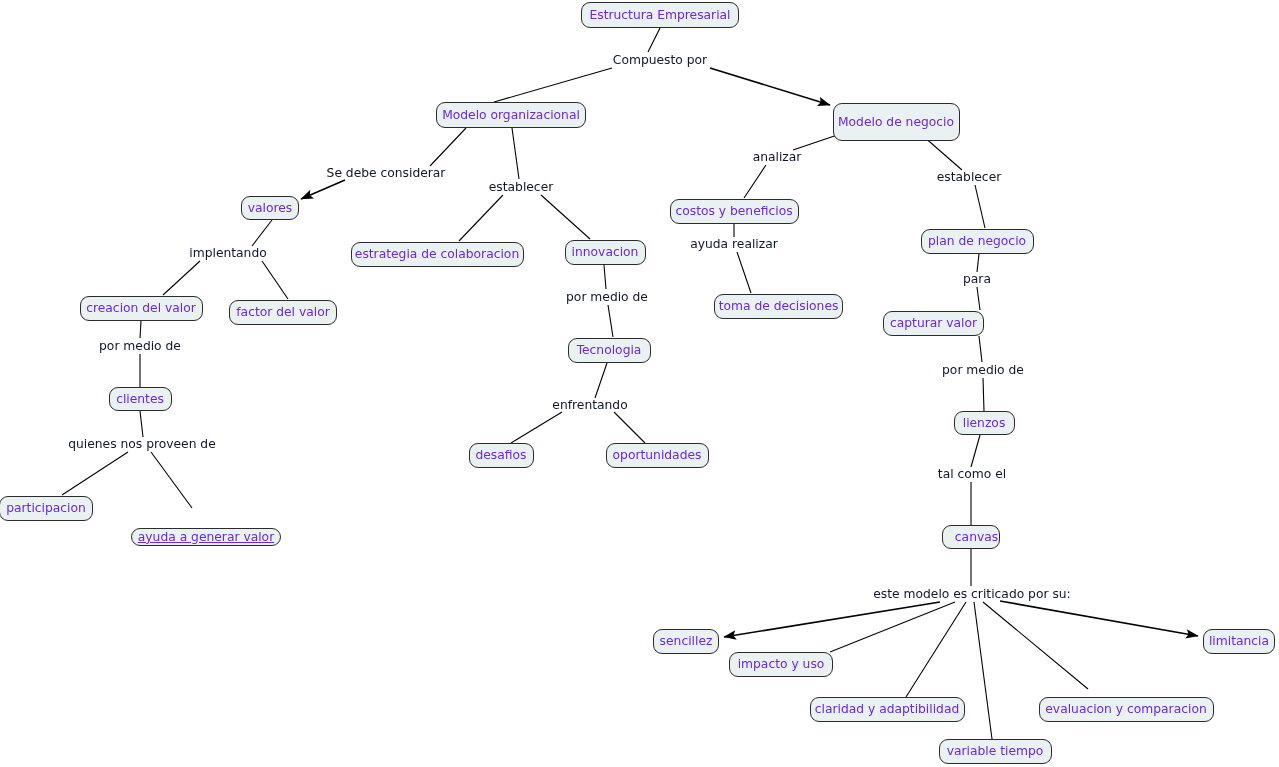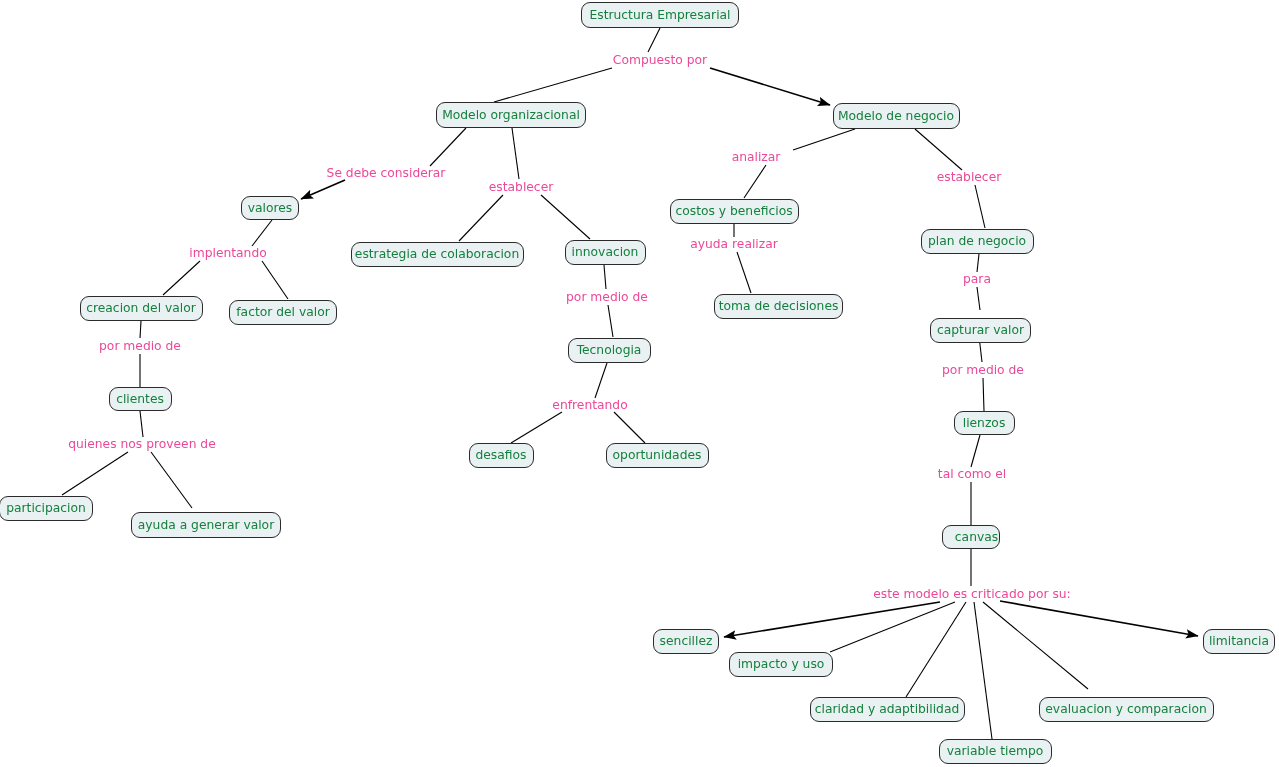--- a/index.html
+++ b/index.html
@@ -25,34 +25,34 @@
     width: 1279px;
     height: 767px;
     pointer-events: none;
   }
   .cm-node {
     position: absolute;
     box-sizing: border-box;
     background: #e9f1f3;
     border: 1.3px solid #2b2b2b;
     border-radius: 9px;
-    color: #15803d;
+    color: #6d28d9;
     font-family: "DejaVu Sans", sans-serif;
     font-size: 12.3px;
     line-height: 1;
     display: flex;
     align-items: center;
     justify-content: center;
     white-space: nowrap;
     padding: 0 9px;
     height: 24px;
   }
   .cm-link-label {
     position: absolute;
-    color: #ec4899;
+    color: #0f172a;
     font-family: "DejaVu Sans", sans-serif;
     font-size: 12.3px;
     line-height: 1;
     white-space: nowrap;
     background: #ffffff;
     padding: 0 2px;
     transform: translate(-50%, -50%);
   }
 </style>
 </head>
@@ -108,21 +108,21 @@
         <line x1="1000" y1="601" x2="1198" y2="636" stroke="#000000" stroke-width="1.6" marker-end="url(#arrowhead)"></line>
       </g>
   </svg>
   <div id="node-layer">
       <div class="cm-node" style="left: 581px; top: 2px; width: 158px; height: 26px; background: rgb(233, 241, 243); border-color: rgb(43, 43, 43);">
         <span>Estructura Empresarial</span>
       </div>
       <div class="cm-node" style="left: 436px; top: 102px; width: 150px; height: 26px; background: rgb(233, 241, 243); border-color: rgb(43, 43, 43);">
         <span>Modelo organizacional</span>
       </div>
-      <div class="cm-node" style="left: 832.5px; top: 103px; width: 127px; height: 26px; background: rgb(233, 241, 243); border-color: rgb(43, 43, 43);">
+      <div class="cm-node" style="left: 832.5px; top: 103px; width: 127px; height: 38px; background: rgb(233, 241, 243); border-color: rgb(43, 43, 43);">
         <span>Modelo de negocio</span>
       </div>
       <div class="cm-node" style="left: 241px; top: 196px; width: 58px; height: 24px; background: rgb(233, 241, 243); border-color: rgb(43, 43, 43);">
         <span>valores</span>
       </div>
       <div class="cm-node" style="left: 350.5px; top: 241.5px; width: 173px; height: 25px; background: rgb(233, 241, 243); border-color: rgb(43, 43, 43);">
         <span>estrategia de colaboracion</span>
       </div>
       <div class="cm-node" style="left: 564.5px; top: 239.5px; width: 81px; height: 25px; background: rgb(233, 241, 243); border-color: rgb(43, 43, 43);">
         <span>innovacion</span>
@@ -135,42 +135,42 @@
       </div>
       <div class="cm-node" style="left: 79.5px; top: 295.5px; width: 123px; height: 25px; background: rgb(233, 241, 243); border-color: rgb(43, 43, 43);">
         <span>creacion del valor</span>
       </div>
       <div class="cm-node" style="left: 229px; top: 299.5px; width: 108px; height: 25px; background: rgb(233, 241, 243); border-color: rgb(43, 43, 43);">
         <span>factor del valor</span>
       </div>
       <div class="cm-node" style="left: 714px; top: 293.5px; width: 129px; height: 25px; background: rgb(233, 241, 243); border-color: rgb(43, 43, 43);">
         <span>toma de decisiones</span>
       </div>
-      <div class="cm-node" style="left: 930px; top: 310.5px; width: 101px; height: 25px; background: rgb(233, 241, 243); border-color: rgb(43, 43, 43); margin-top: 7px;">
+      <div class="cm-node" style="left: 883px; top: 310.5px; width: 101px; height: 25px; background: rgb(233, 241, 243); border-color: rgb(43, 43, 43);">
         <span>capturar valor</span>
       </div>
       <div class="cm-node" style="left: 567.5px; top: 337.5px; width: 83px; height: 25px; background: rgb(233, 241, 243); border-color: rgb(43, 43, 43);">
         <span>Tecnologia</span>
       </div>
       <div class="cm-node" style="left: 108.5px; top: 387px; width: 63px; height: 24px; background: rgb(233, 241, 243); border-color: rgb(43, 43, 43);">
         <span>clientes</span>
       </div>
       <div class="cm-node" style="left: 953.5px; top: 411px; width: 61px; height: 24px; background: rgb(233, 241, 243); border-color: rgb(43, 43, 43);">
         <span>lienzos</span>
       </div>
       <div class="cm-node" style="left: 468.5px; top: 442.5px; width: 65px; height: 25px; background: rgb(233, 241, 243); border-color: rgb(43, 43, 43);">
         <span>desafios</span>
       </div>
       <div class="cm-node" style="left: 605.5px; top: 442.5px; width: 103px; height: 25px; background: rgb(233, 241, 243); border-color: rgb(43, 43, 43);">
         <span>oportunidades</span>
       </div>
       <div class="cm-node" style="left: -1px; top: 495.5px; width: 94px; height: 25px; background: rgb(233, 241, 243); border-color: rgb(43, 43, 43); text-align: center;">
         <span>participacion</span>
       </div>
-      <div class="cm-node" style="left: 131px; top: 512px; width: 150px; height: 26px; background: rgb(233, 241, 243); border-color: rgb(43, 43, 43);">
+      <div class="cm-node" style="left: 131px; top: 528px; width: 150px; height: 18px; background: rgb(233, 241, 243); border-color: rgb(43, 43, 43); text-decoration: underline;">
         <span>ayuda a generar valor</span>
       </div>
       <div class="cm-node" style="left: 942px; top: 525px; width: 58px; height: 24px; background: rgb(233, 241, 243); border-color: rgb(43, 43, 43); padding-left: 20px;">
         <span>canvas</span>
       </div>
       <div class="cm-node" style="left: 653px; top: 628.5px; width: 66px; height: 25px; background: rgb(233, 241, 243); border-color: rgb(43, 43, 43);">
         <span>sencillez</span>
       </div>
       <div class="cm-node" style="left: 1203px; top: 628.5px; width: 72px; height: 25px; background: rgb(233, 241, 243); border-color: rgb(43, 43, 43);">
         <span>limitancia</span>
@@ -185,21 +185,21 @@
         <span>evaluacion y comparacion</span>
       </div>
       <div class="cm-node" style="left: 938.5px; top: 738.5px; width: 113px; height: 25px; background: rgb(233, 241, 243); border-color: rgb(43, 43, 43);">
         <span>variable tiempo</span>
       </div>
     </div>
   <div id="label-layer">
       <div class="cm-link-label" style="left: 660px; top: 60px;">Compuesto por</div>
       <div class="cm-link-label" style="left: 386px; top: 173px;">Se debe considerar</div>
       <div class="cm-link-label" style="left: 521px; top: 187px;">establecer</div>
-      <div class="cm-link-label" style="left: 756px; top: 157px;">analizar</div>
+      <div class="cm-link-label" style="left: 777px; top: 157px;">analizar</div>
       <div class="cm-link-label" style="left: 969px; top: 177px;">establecer</div>
       <div class="cm-link-label" style="left: 228px; top: 253px;">implentando</div>
       <div class="cm-link-label" style="left: 607px; top: 297px;">por medio de</div>
       <div class="cm-link-label" style="left: 734px; top: 244px;">ayuda realizar</div>
       <div class="cm-link-label" style="left: 977px; top: 279px;">para</div>
       <div class="cm-link-label" style="left: 140px; top: 346px;">por medio de</div>
       <div class="cm-link-label" style="left: 983px; top: 370px;">por medio de</div>
       <div class="cm-link-label" style="left: 590px; top: 405px;">enfrentando</div>
       <div class="cm-link-label" style="left: 142px; top: 444px;">quienes nos proveen de</div>
       <div class="cm-link-label" style="left: 972px; top: 474px;">tal como el</div>

